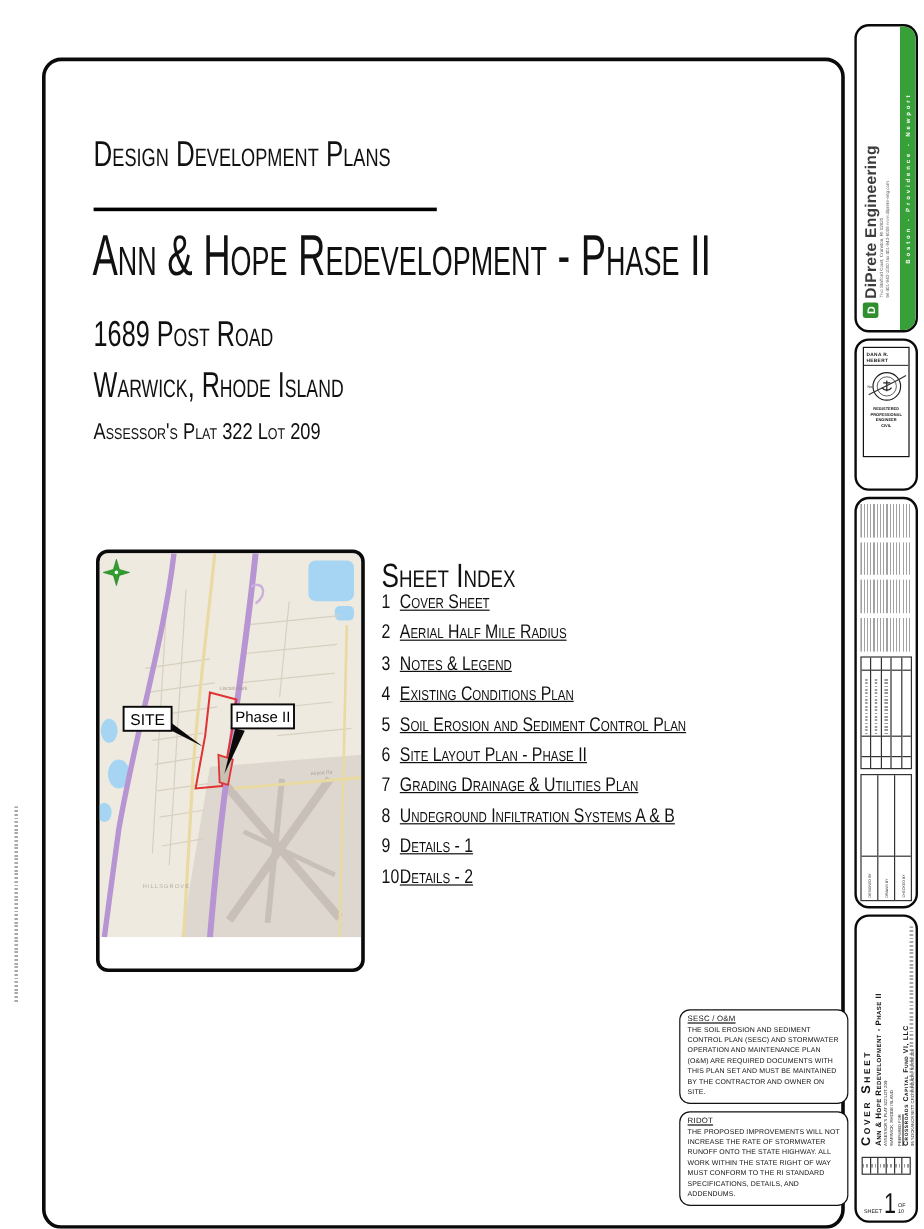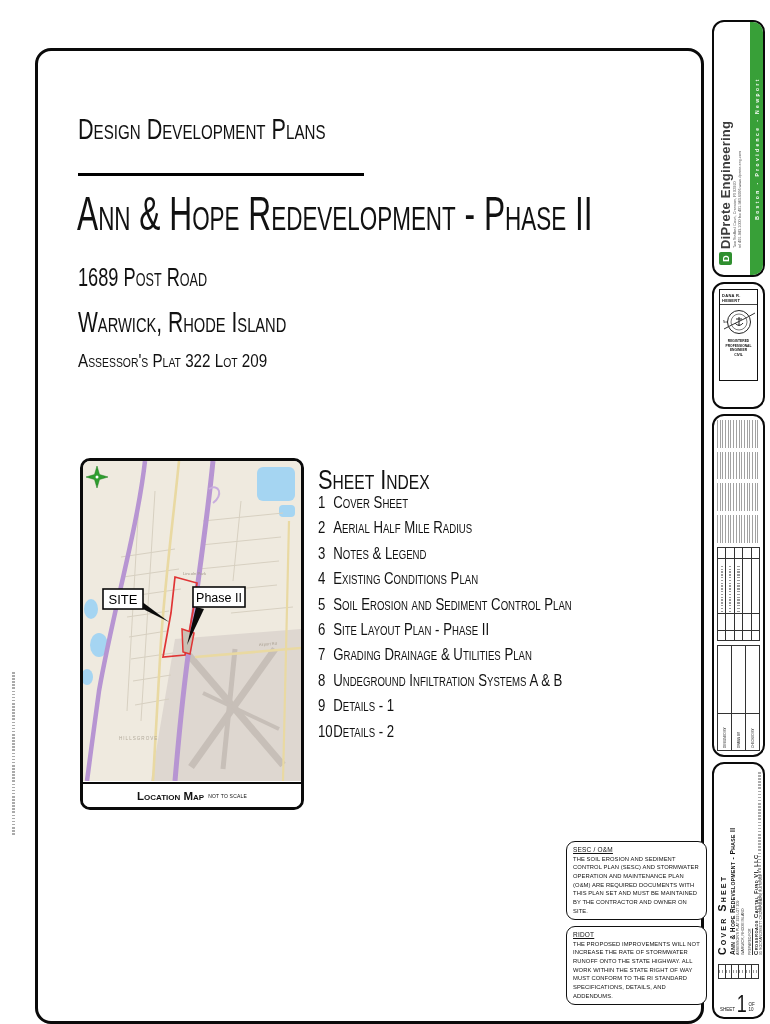--- a/index.html
+++ b/index.html
@@ -8,34 +8,34 @@
   .draft{font-variant:small-caps;}
   .cx{transform-origin:0 0;display:inline-block;white-space:nowrap;}
 
   
   .sheet-border{left:35px;top:24px;width:663px;height:970px;border:3px solid #0a0a0a;border-radius:16px;}
 
   
   .plan-type{left:78px;top:88px;font-size:30px;}
   .title-rule{left:78px;top:149px;width:286px;height:3px;background:#000;}
   .project-title{left:77px;top:162px;font-size:48px;}
-  .addr1{left:78px;top:238px;font-size:26px;}
+  .addr1{left:78px;top:238px;font-size:30px;}
   .addr2{left:78px;top:281px;font-size:30px;}
   .assessor{left:78px;top:326px;font-size:19px;}
 
   
   .map-panel{left:80px;top:434px;width:218px;height:346px;border:3px solid #0a0a0a;border-radius:10px;overflow:hidden;background:#fff;}
   .map-caption{position:absolute;left:0;right:0;bottom:0;height:23px;border-top:2.5px solid #0a0a0a;background:#fff;
     display:flex;align-items:center;justify-content:center;gap:4px;}
   .map-caption .big{font-size:11.5px;font-weight:bold;font-variant:small-caps;}
   .map-caption .small{font-size:5px;letter-spacing:.2px;}
 
   
   .index-title{left:318px;top:440px;font-size:28px;}
-  .index-list{left:318px;top:470px;display:flex;flex-direction:column;gap:8.9px;}
+  .index-list{left:318px;top:470px;display:flex;flex-direction:column;gap:8.9px;text-decoration:underline;}
   .index-row{font-size:16.5px;line-height:1;transform:scaleX(.8);transform-origin:0 0;white-space:nowrap;font-variant:small-caps;}
   .index-num{display:inline-block;width:19px;}
 
   
   .note{border:1.6px solid #111;border-radius:9px;background:#fff;padding:4px 6px;}
   .note-title{font-size:6.5px;text-decoration:underline;margin-bottom:1.5px;letter-spacing:.2px;}
   .note-body{font-size:5.8px;line-height:1.5;letter-spacing:.1px;}
   .note1{left:566px;top:817px;width:127px;}
   .note2{left:566px;top:902px;width:127px;}
 
@@ -188,24 +188,20 @@
     <text x="40" y="143" font-size="13" text-anchor="middle" font-variant="small-caps">SITE</text>
     <polygon points="113,146 121,148 104,184" fill="#0a0a0a"></polygon>
     <rect x="110" y="126" width="52" height="20" fill="#fff" stroke="#0a0a0a" stroke-width="1.6"></rect>
     <text x="136" y="141" font-size="12.5" text-anchor="middle">Phase II</text>
 
     <g>
       <polygon points="14,5 16.5,13.5 25,16 16.5,18.5 14,27 11.5,18.5 3,16 11.5,13.5" fill="#2f9e2f" stroke="#1c7a1c" stroke-width=".5"></polygon>
       <circle cx="14" cy="16" r="1.5" fill="#fff"></circle>
     </g>
   </svg>
-  <div class="map-caption">
-    <span class="big draft">Location Map</span>
-    <span class="small">NOT TO SCALE</span>
-  </div>
 </div>
 
 <div class="abs index-title">
   <span class="cx draft" style="transform:scaleX(.78);">Sheet Index</span>
 </div>
 <div class="abs index-list">
   <div class="index-row"><span class="index-num">1</span><span>Cover Sheet</span></div>
   <div class="index-row"><span class="index-num">2</span><span>Aerial Half Mile Radius</span></div>
   <div class="index-row"><span class="index-num">3</span><span>Notes &amp; Legend</span></div>
   <div class="index-row"><span class="index-num">4</span><span>Existing Conditions Plan</span></div>

